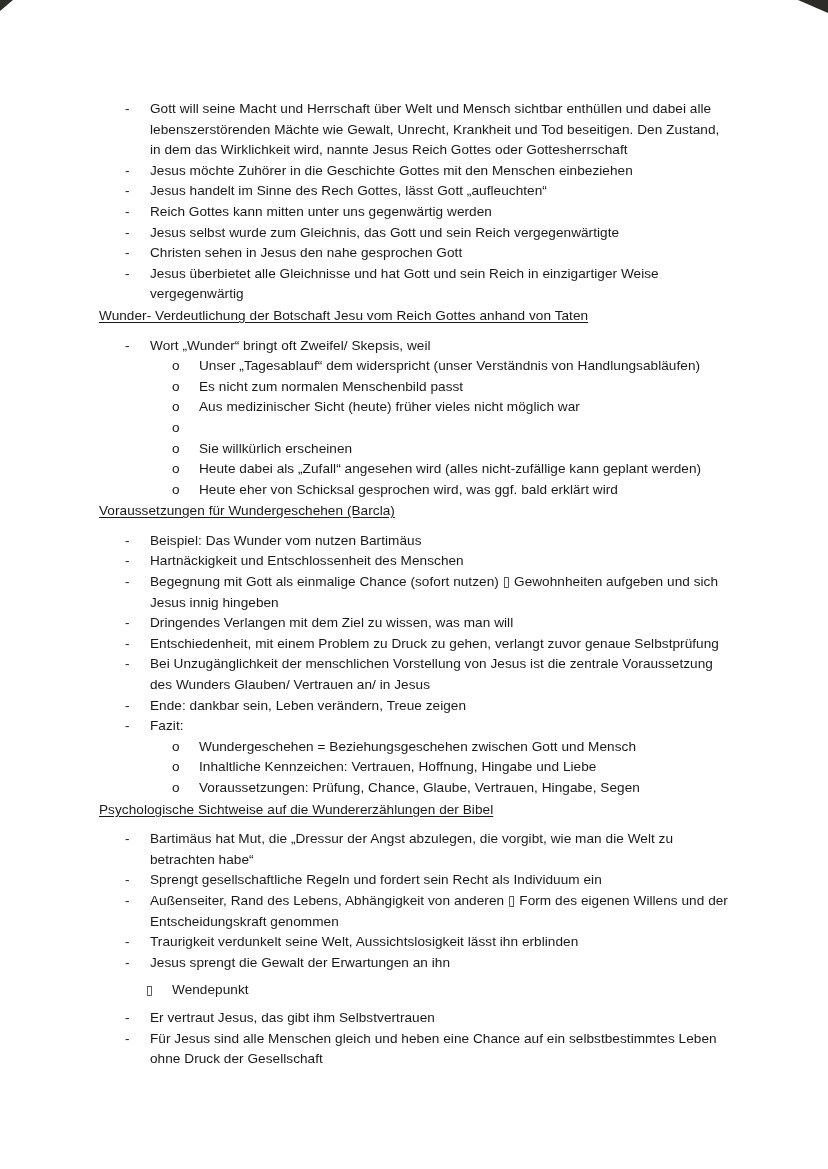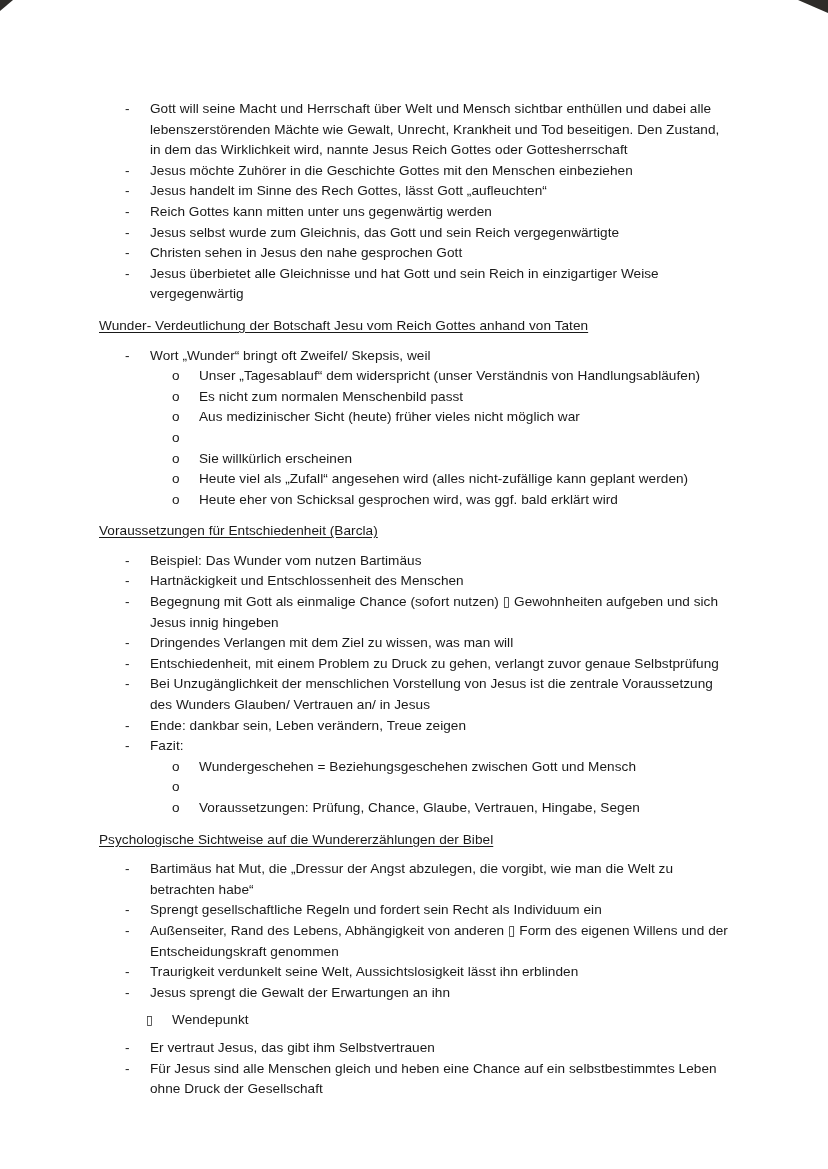--- a/index.html
+++ b/index.html
@@ -19,21 +19,21 @@
   .content {
     position:absolute;
     left:99px;
     top:99px;
     width:633px;
     font-size:13.6px;
     line-height:20.6px;
     letter-spacing:0.05px;
     text-align:left;
   }
-  .heading { margin:11px 0 9px 0; }
+  .heading { margin:1px 0 9px 0; }
   .heading .heading-text { text-decoration:underline; text-underline-offset:2px; }
   .li1 { display:flex; }
   .li1 > .m1 { flex:0 0 25px; margin-left:26px; }
   .li2 { display:flex; }
   .li2 > .m2 { flex:0 0 27px; margin-left:73px; }
   .li1 > .txt, .li2 > .txt, .boxline > .txt { flex:1 1 auto; min-width:0; }
   .boxline { display:flex; margin:7px 0 7px 0; }
   .boxline > .mbox { flex:0 0 26px; margin-left:47px; font-size:12.5px; }
 </style>
 </head>
@@ -93,28 +93,28 @@
         </div>
         <div class="li2">
           <span class="m2">o</span>
         </div>
         <div class="li2">
           <span class="m2">o</span>
           <div class="txt">Sie willkürlich erscheinen</div>
         </div>
         <div class="li2">
           <span class="m2">o</span>
-          <div class="txt">Heute viel als „Zufall“ angesehen wird (alles nicht-zufällige kann geplant werden)</div>
+          <div class="txt">Heute dabei als „Zufall“ angesehen wird (alles nicht-zufällige kann geplant werden)</div>
         </div>
         <div class="li2">
           <span class="m2">o</span>
           <div class="txt">Heute eher von Schicksal gesprochen wird, was ggf. bald erklärt wird</div>
         </div>
       </div>
-      <div class="heading"><span class="heading-text">Voraussetzungen für Entschiedenheit (Barcla)</span></div>
+      <div class="heading"><span class="heading-text">Voraussetzungen für Wundergeschehen (Barcla)</span></div>
       <div class="list">
         <div class="li1">
           <span class="m1">-</span>
           <div class="txt">Beispiel: Das Wunder vom nutzen Bartimäus</div>
         </div>
         <div class="li1">
           <span class="m1">-</span>
           <div class="txt">Hartnäckigkeit und Entschlossenheit des Menschen</div>
         </div>
         <div class="li1">
@@ -140,20 +140,21 @@
         <div class="li1">
           <span class="m1">-</span>
           <div class="txt">Fazit:</div>
         </div>
         <div class="li2">
           <span class="m2">o</span>
           <div class="txt">Wundergeschehen = Beziehungsgeschehen zwischen Gott und Mensch</div>
         </div>
         <div class="li2">
           <span class="m2">o</span>
+          <div class="txt">Inhaltliche Kennzeichen: Vertrauen, Hoffnung, Hingabe und Liebe</div>
         </div>
         <div class="li2">
           <span class="m2">o</span>
           <div class="txt">Voraussetzungen: Prüfung, Chance, Glaube, Vertrauen, Hingabe, Segen</div>
         </div>
       </div>
       <div class="heading"><span class="heading-text">Psychologische Sichtweise auf die Wundererzählungen der Bibel</span></div>
       <div class="list">
         <div class="li1">
           <span class="m1">-</span>

